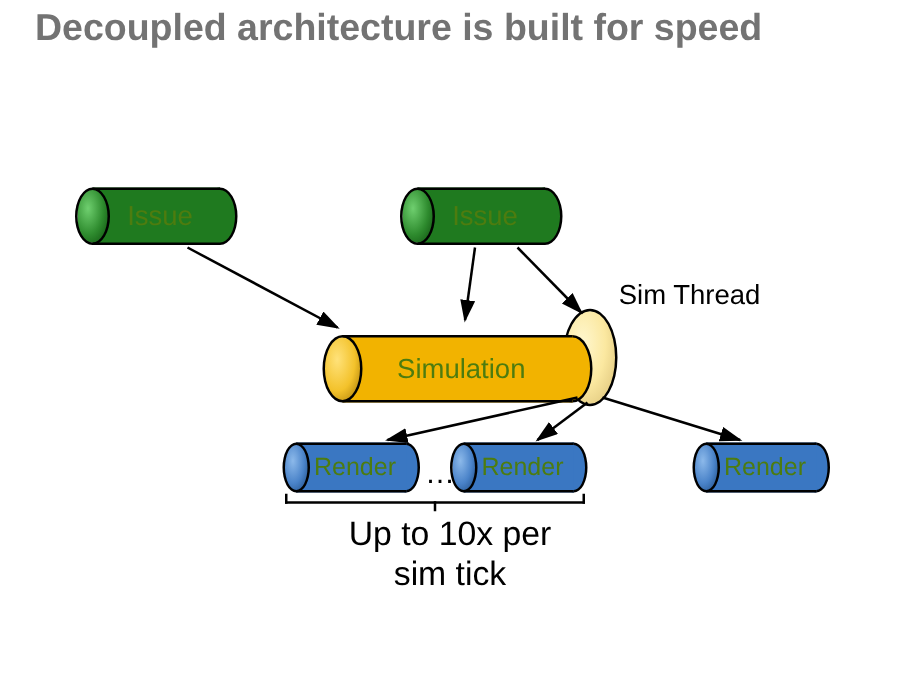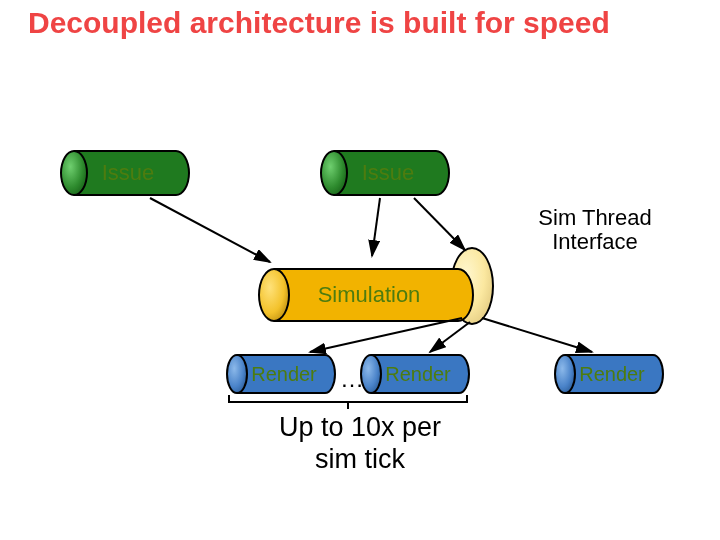--- a/index.html
+++ b/index.html
@@ -16,21 +16,21 @@
     width: 720px;
     height: 540px;
   }
   .title {
     position: absolute;
     left: 28px;
     top: 6px;
     width: 640px;
     font-size: 30px;
     font-weight: bold;
-    color: #ef4444;
+    color: #737373;
     line-height: 1.15;
   }
 
   
   .cyl {
     position: absolute;
   }
   .cyl .body {
     position: absolute;
     top: 0;
@@ -96,21 +96,21 @@
     box-sizing: border-box;
   }
 
   .side-text {
     position: absolute;
     font-size: 22px;
     color: #000;
     text-align: center;
     line-height: 1.18;
   }
-  .sti-label { left: 495px; top: 206px; width: 200px; text-align:center; line-height:1.1;}
+  .sti-label { left: 495px; top: 224px; width: 200px; text-align:left; line-height:1.1;}
   .sync-text { left: 10px; top: 350px; width: 210px; }
   .upto-text { left: 260px; top: 412px; width: 200px; font-size:27px; }
 
   .ellipsis {
     position: absolute;
     font-size: 24px;
     color: #000;
   }
 
   .bracket {
@@ -175,21 +175,20 @@
   <div class="cyl" style="--rx:16px; left:258px; top:268px; width:216px; height:54px;">
     <div class="right-cap yellow-right"></div>
     <div class="body yellow-body"></div>
     <div class="outline"></div>
     <div class="left-cap yellow-left"></div>
     <div class="label">Simulation</div>
   </div>
 
   <div class="side-text sti-label">
     <span>Sim Thread</span><br>
-    <span>Interface</span>
   </div>
 
   <div class="cyl" style="--rx:11px; left:226px; top:354px; width:110px; height:40px;">
     <div class="right-cap blue-right"></div>
     <div class="body blue-body"></div>
     <div class="outline"></div>
     <div class="left-cap blue-left"></div>
     <div class="label" style="font-size:20px;">Render</div>
   </div>
 

